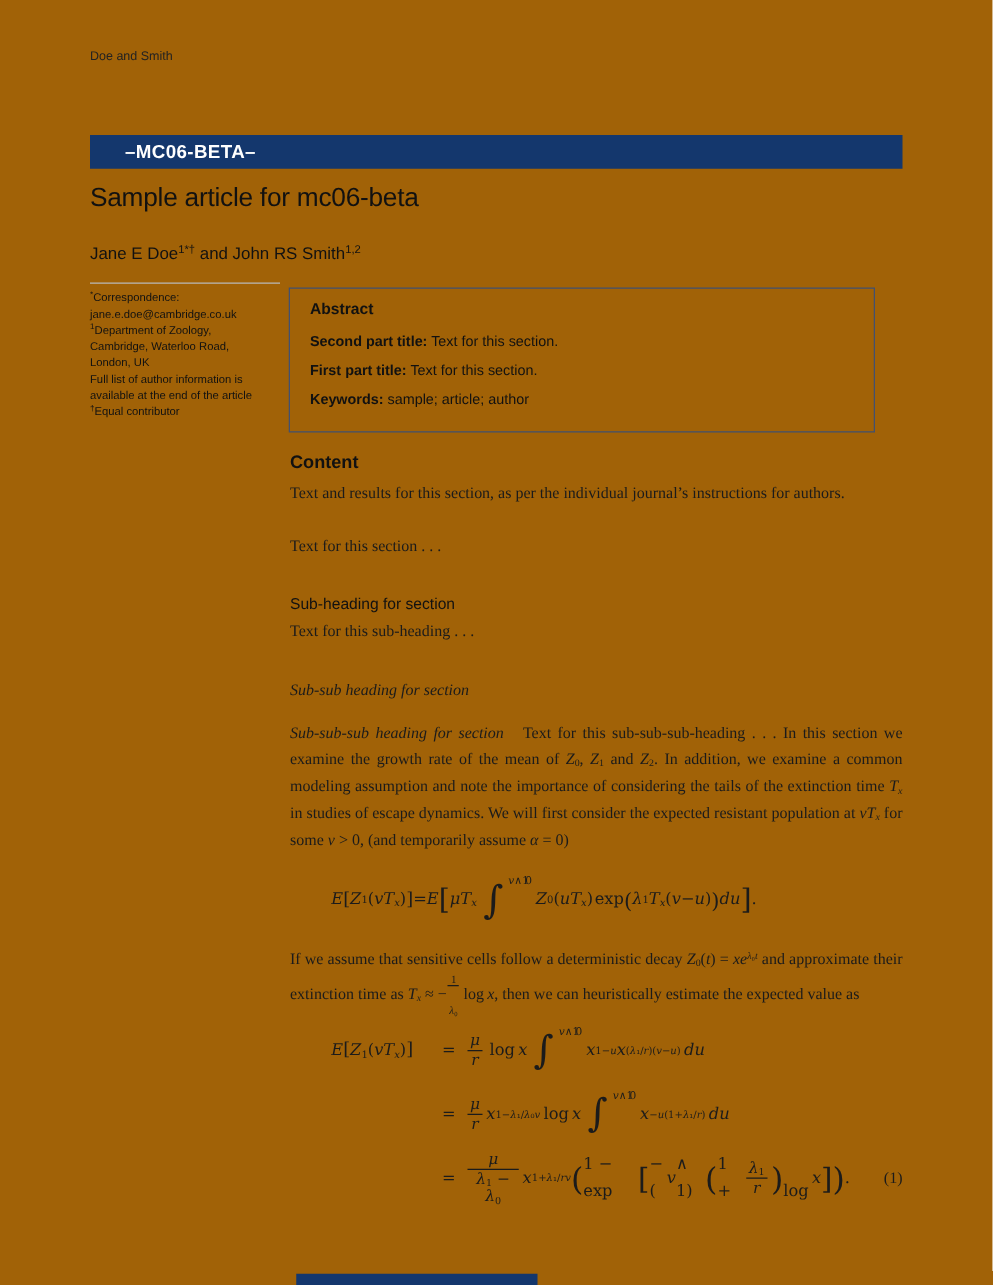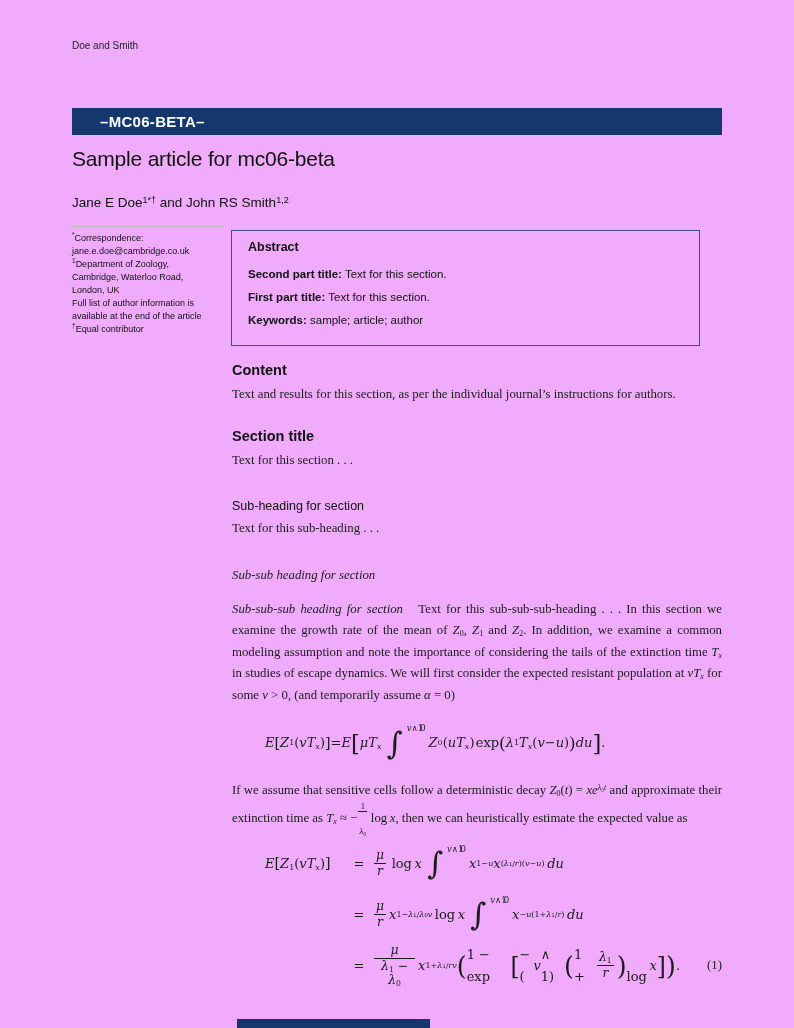--- a/index.html
+++ b/index.html
@@ -1,18 +1,18 @@
 <!DOCTYPE html>
 <html><head>
 <meta charset="utf-8">
 <style>
   * { margin:0; padding:0; box-sizing:border-box; }
   html,body { background:#ffffff; }
   .page {
-    position:relative; width:794px; height:1028px; background:#f0abfc;
+    position:relative; width:794px; height:1028px; background:#a16207;
     font-family:"Liberation Serif", serif; color:#1b1b1b; overflow:hidden;
   }
   .running-head {
     position:absolute; left:72px; top:40px;
     font-family:"Liberation Sans", sans-serif; font-size:10px; color:#222;
   }
   .banner {
     position:absolute; left:72px; top:108px; width:650px; height:27px;
     background:#14376d; color:#ffffff;
     font-family:"Liberation Sans", sans-serif; font-weight:bold;
@@ -128,21 +128,20 @@
       <span class="abs-label">Keywords:</span>
       <span>sample; article; author</span>
     </div>
   </section>
 
   <main class="main">
 
     <div class="h-bold">Content</div>
     <p class="body-text sp1">Text and results for this section, as per the individual journal’s instructions for authors.</p>
 
-    <div class="h-bold">Section title</div>
     <p class="body-text sp2">Text for this section . . .</p>
 
     <div class="h-sub">Sub-heading for section</div>
     <p class="body-text sp2">Text for this sub-heading . . .</p>
 
     <div class="h-italic">Sub-sub heading for section</div>
 
     <p class="body-text"><span class="lead-italic">Sub-sub-sub heading for section</span><span>&nbsp;&nbsp;&nbsp;Text for this sub-sub-sub-heading . . . In this section we examine the growth rate of the mean of <i>Z</i><sub>0</sub>, <i>Z</i><sub>1</sub> and <i>Z</i><sub>2</sub>. In addition, we examine a common modeling assumption and note the importance of considering the tails of the extinction time <i>T<sub>x</sub></i> in studies of escape dynamics. We will first consider the expected resistant population at <i>vT<sub>x</sub></i> for some <i>v</i> &gt; 0, (and temporarily assume <i>α</i> = 0)</span></p>
 
     <div class="eq-display math"><i>E</i><span class="bk1">[</span><i>Z</i><sub>1</sub>(<i>vT<sub>x</sub></i>)<span class="bk1">]</span> = <i>E</i><span class="bk2">[</span><i>μT<sub>x</sub></i><span class="igr">

